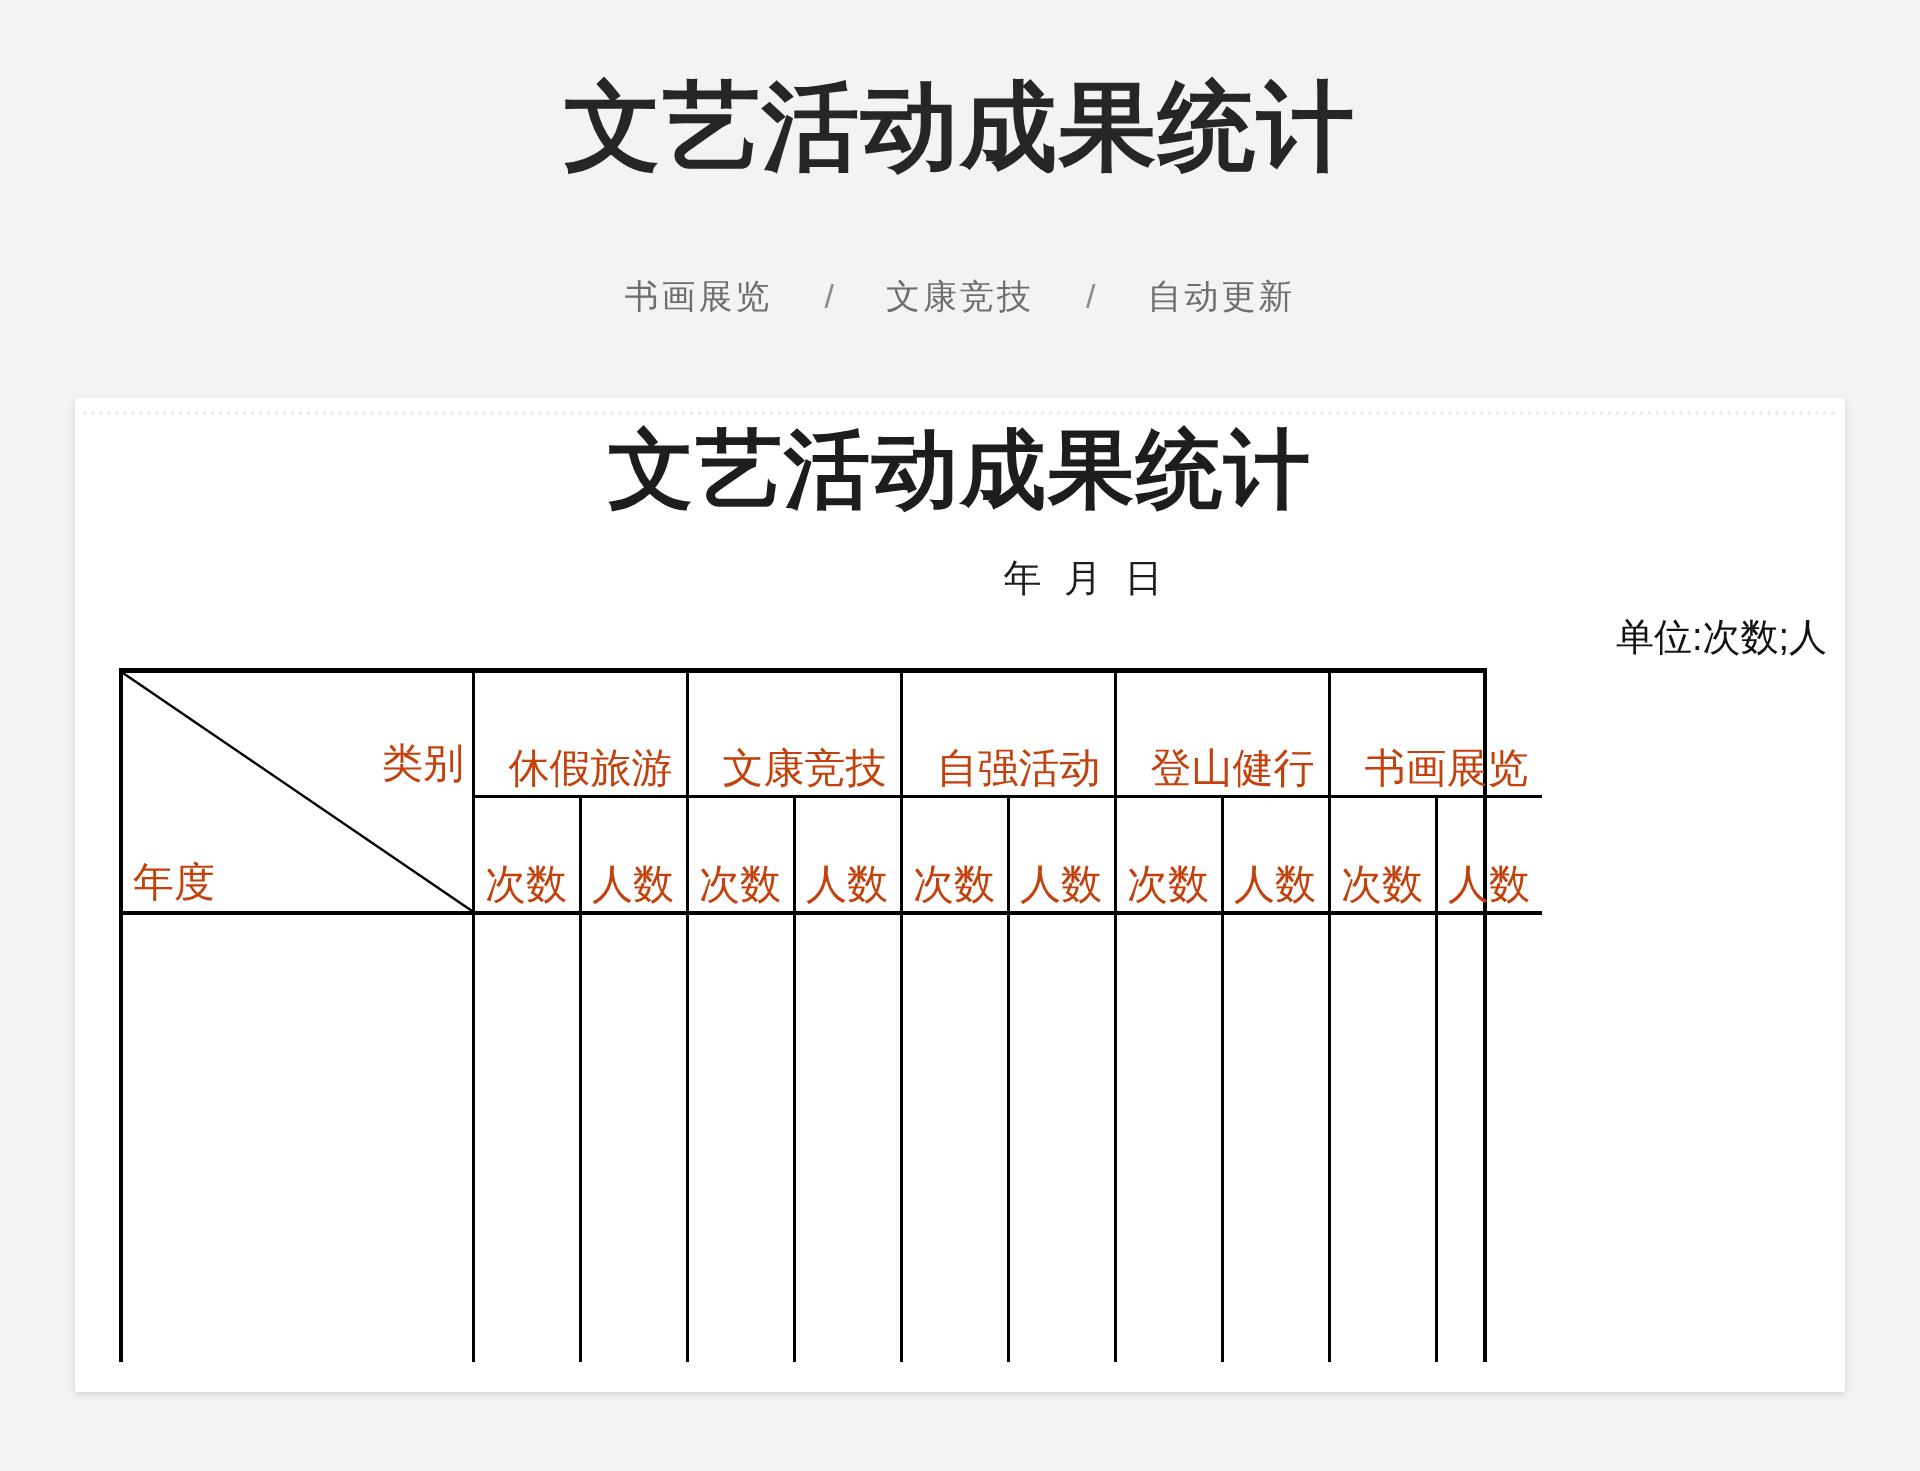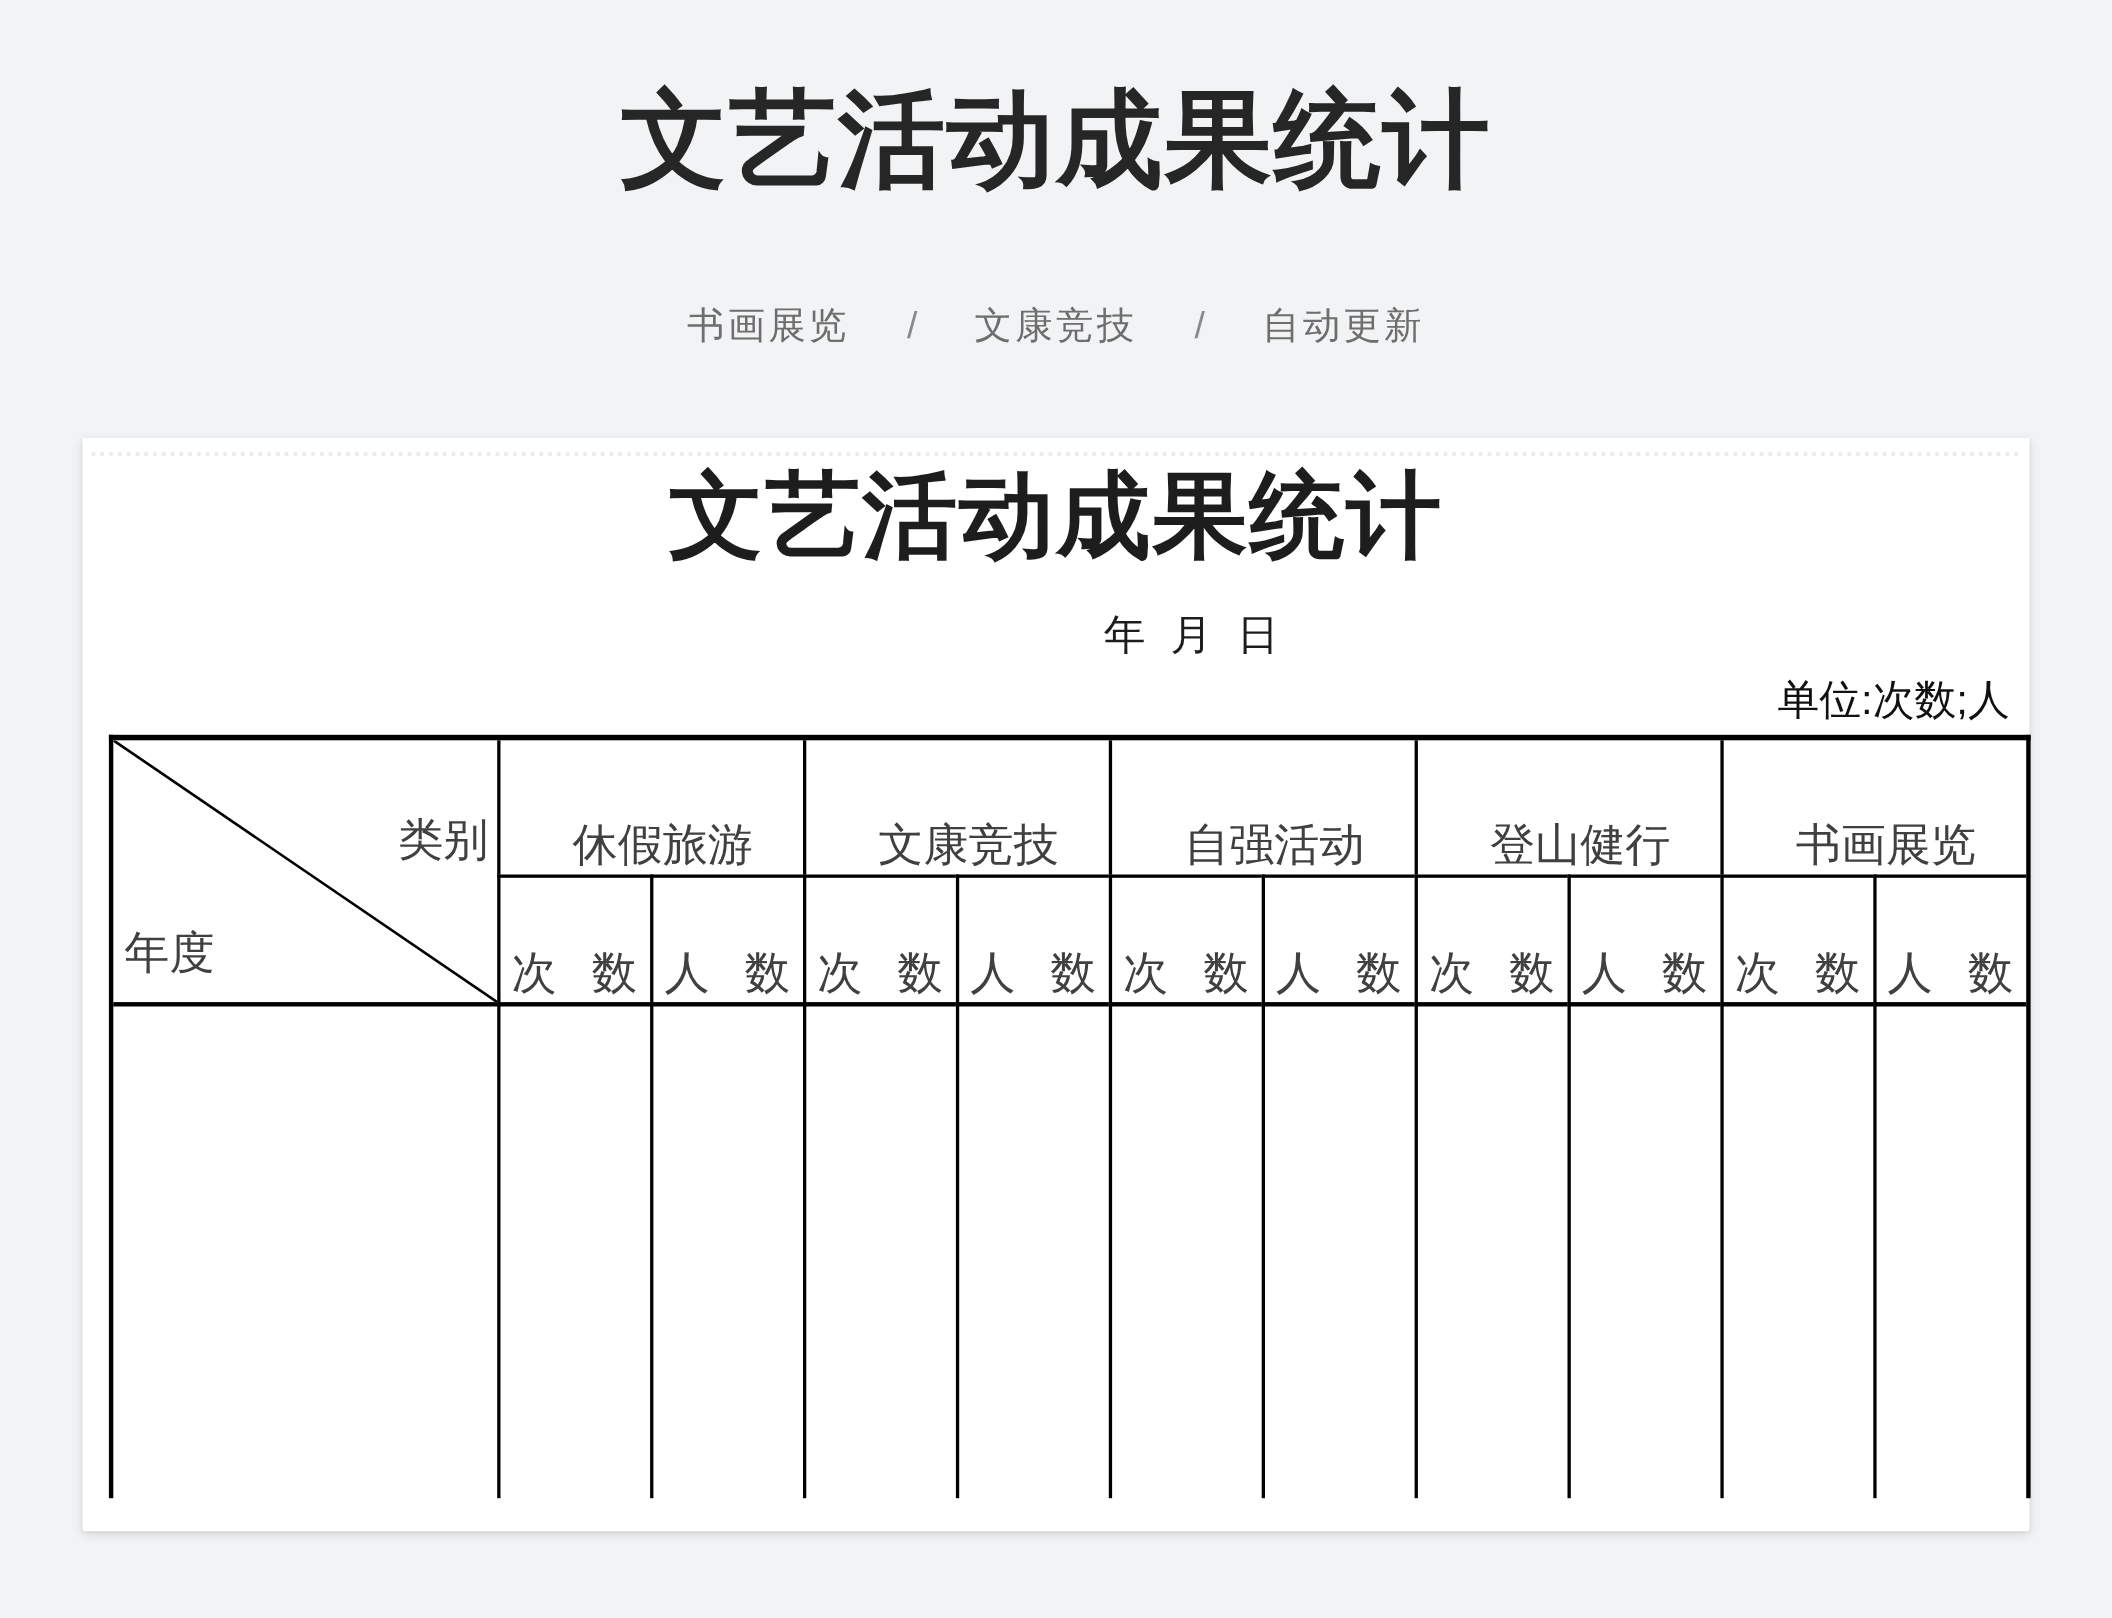--- a/index.html
+++ b/index.html
@@ -82,31 +82,31 @@
   .unit-note {
     margin: 10px 18px 0 0;
     text-align: right;
     font-size: 38px;
     line-height: 1.3;
     color: #111111;
   }
 
   
   .stat-table {
-    margin: 6px 21px 0 24px;
-    width: 1747px;
+    margin: 6px 21px 0 44px;
+    width: 1368px;
     height: 694px;
     box-sizing: border-box;
     border: 4px solid #000;
     border-top-width: 5px;
     border-bottom: none;
     display: grid;
     grid-template-columns: 349px repeat(10, 1fr);
     grid-template-rows: 122px 116px 1fr;
-    color: #404040;
+    color: #c2410c;
   }
 
   .corner-cell {
     grid-row: 1 / 3;
     grid-column: 1;
     position: relative;
     overflow: hidden;
   }
   .corner-cell svg {
     position: absolute;
@@ -116,21 +116,21 @@
   .corner-top-label {
     position: absolute;
     top: 66px;
     right: 8px;
     font-size: 41px;
     line-height: 1.2;
   }
   .corner-bottom-label {
     position: absolute;
     left: 10px;
-    bottom: 20px;
+    bottom: 4px;
     font-size: 41px;
     line-height: 1.2;
   }
 
   .cat-cell {
     grid-row: 1;
     grid-column: span 2;
     border-left: 3px solid #000;
     display: flex;
     align-items: flex-end;

